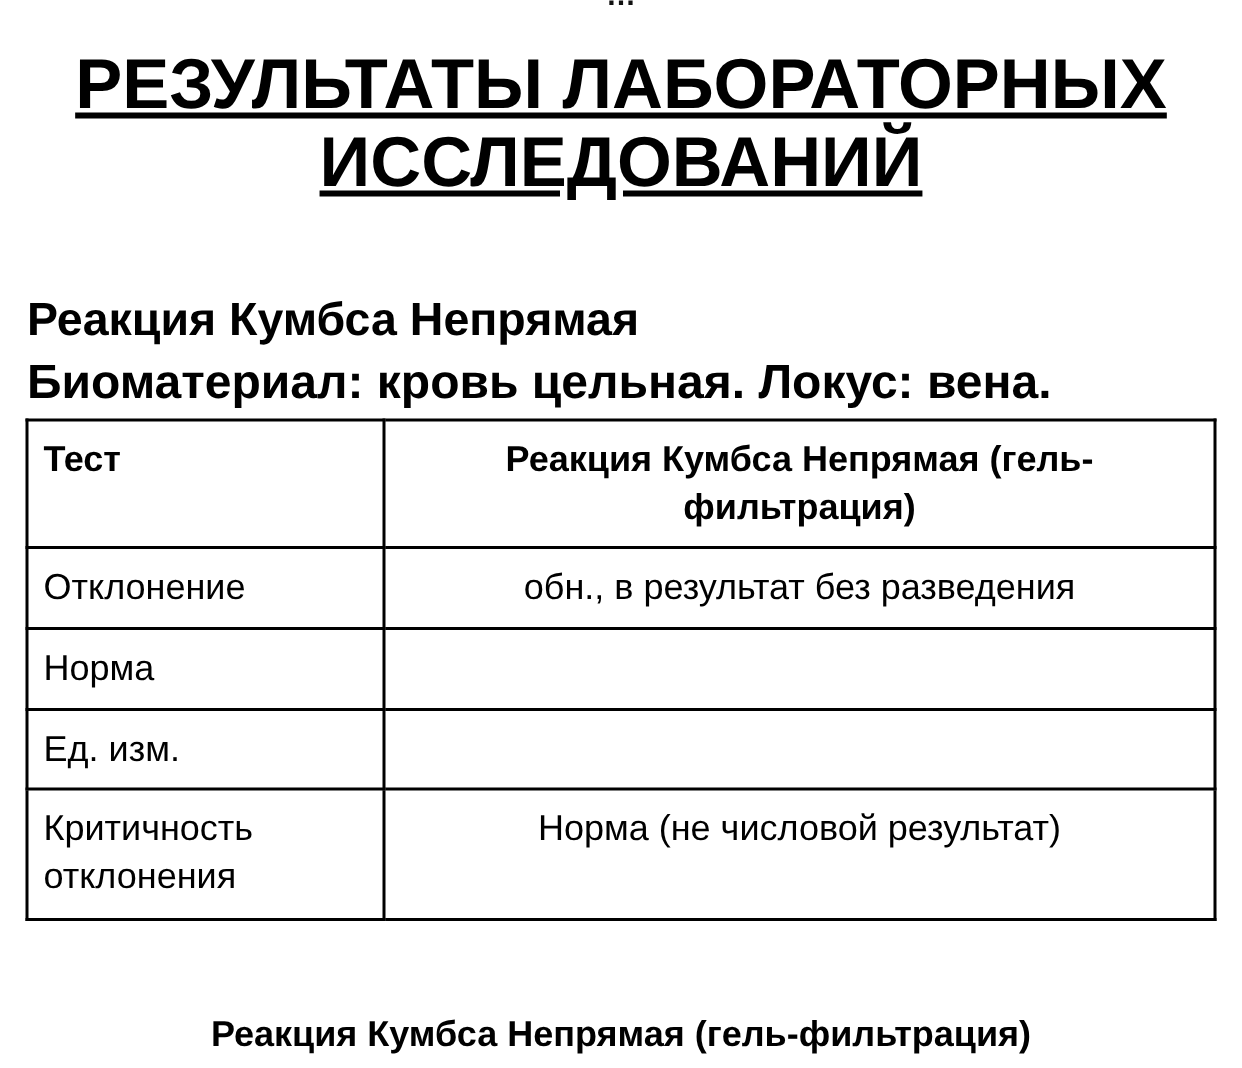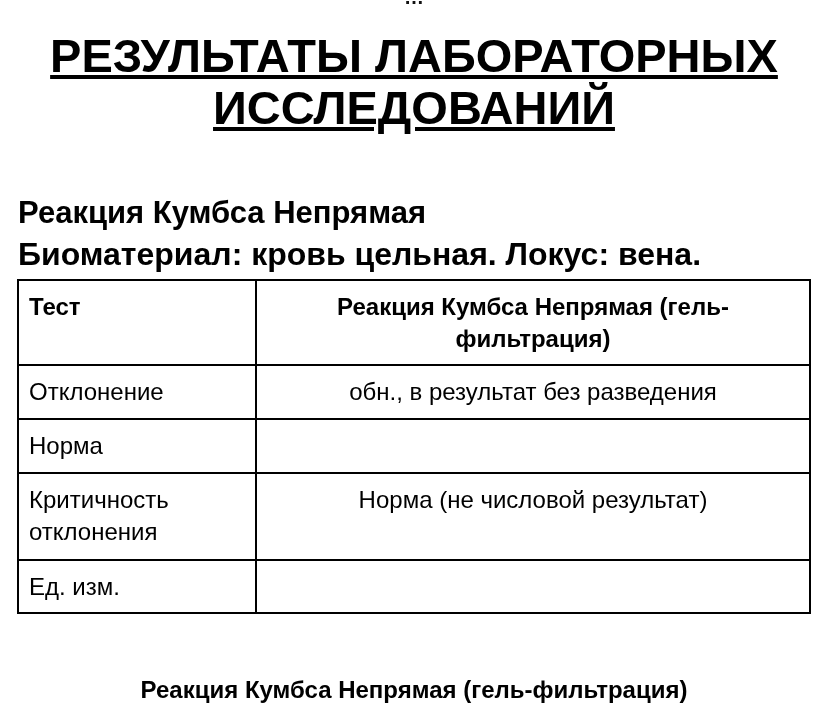--- a/index.html
+++ b/index.html
@@ -39,24 +39,24 @@
     <th class="center" style="padding-left:60px;padding-right:60px;">Реакция Кумбса Непрямая (гель-фильтрация)</th>
   </tr>
   <tr style="height:54px;">
     <td class="c1">Отклонение</td>
     <td class="center">обн., в результат без разведения</td>
   </tr>
   <tr style="height:54px;margin-top:39px;">
     <td class="c1">Норма</td>
     <td class="center"></td>
   </tr>
+  <tr style="height:53px;">
+    <td class="c1">Ед. изм.</td>
+    <td class="center"></td>
+  </tr>
   <tr style="height:87px;">
     <td class="c1">Критичность отклонения</td>
     <td class="center">Норма (не числовой результат)</td>
-  </tr>
-  <tr style="height:53px;">
-    <td class="c1">Ед. изм.</td>
-    <td class="center"></td>
   </tr>
 </tbody>
   </table>
 
 <div class="caption">Реакция Кумбса Непрямая (гель-фильтрация)</div>
 
 </body></html>

